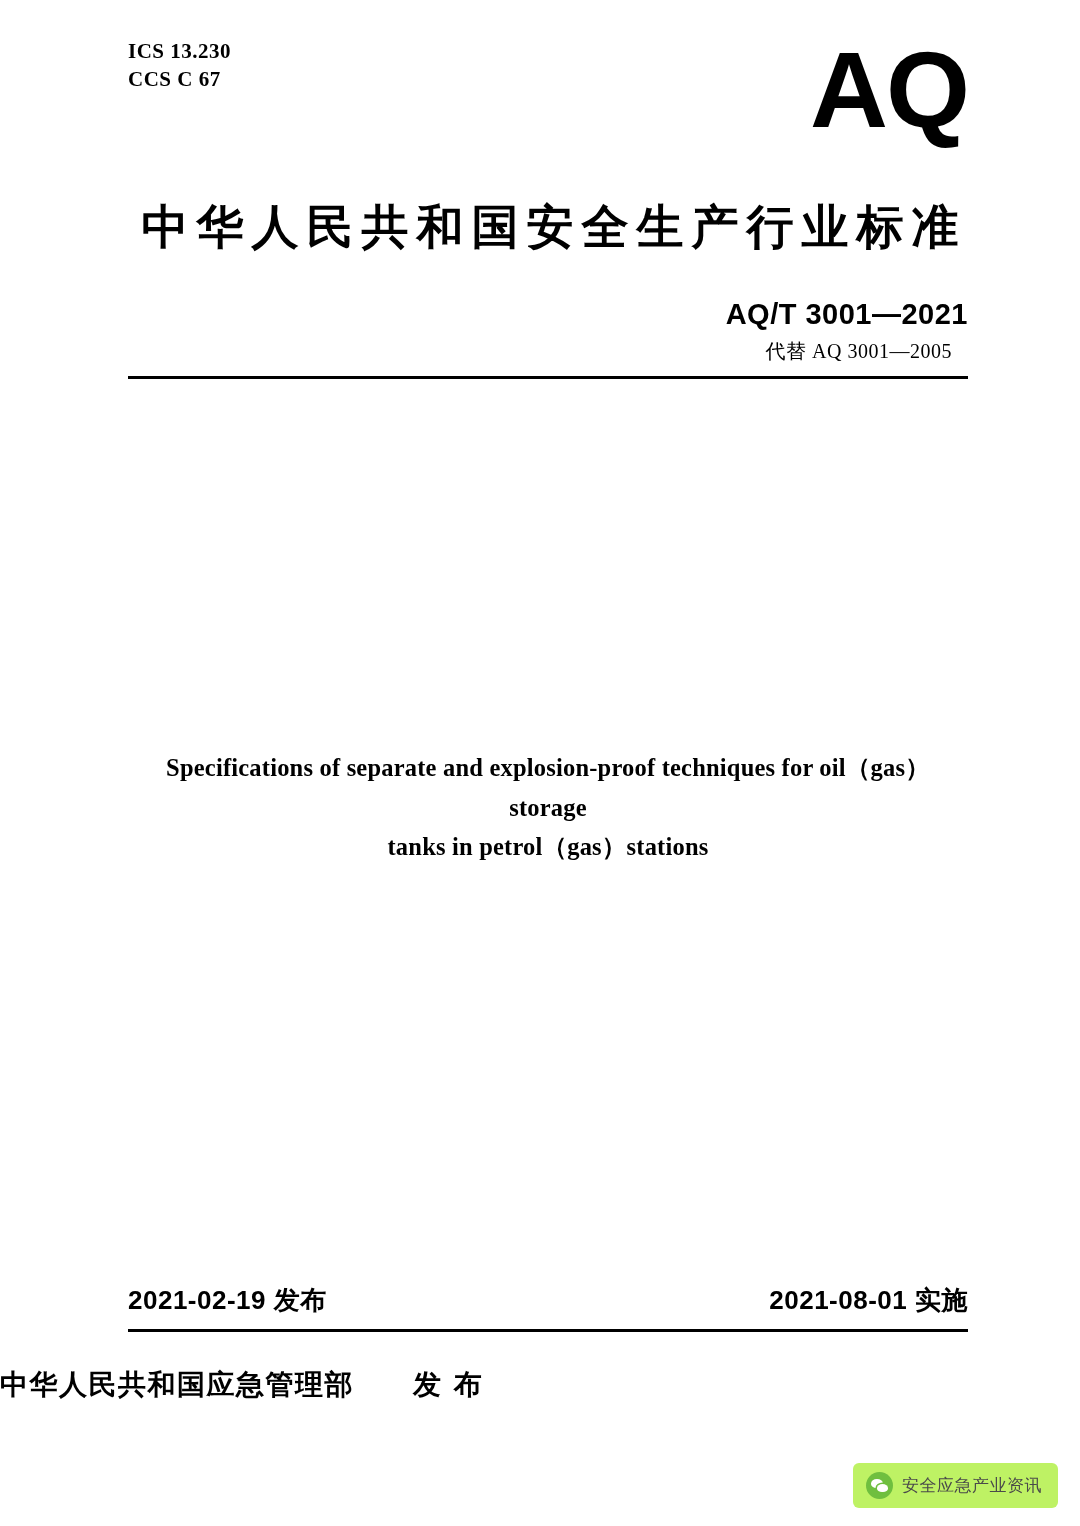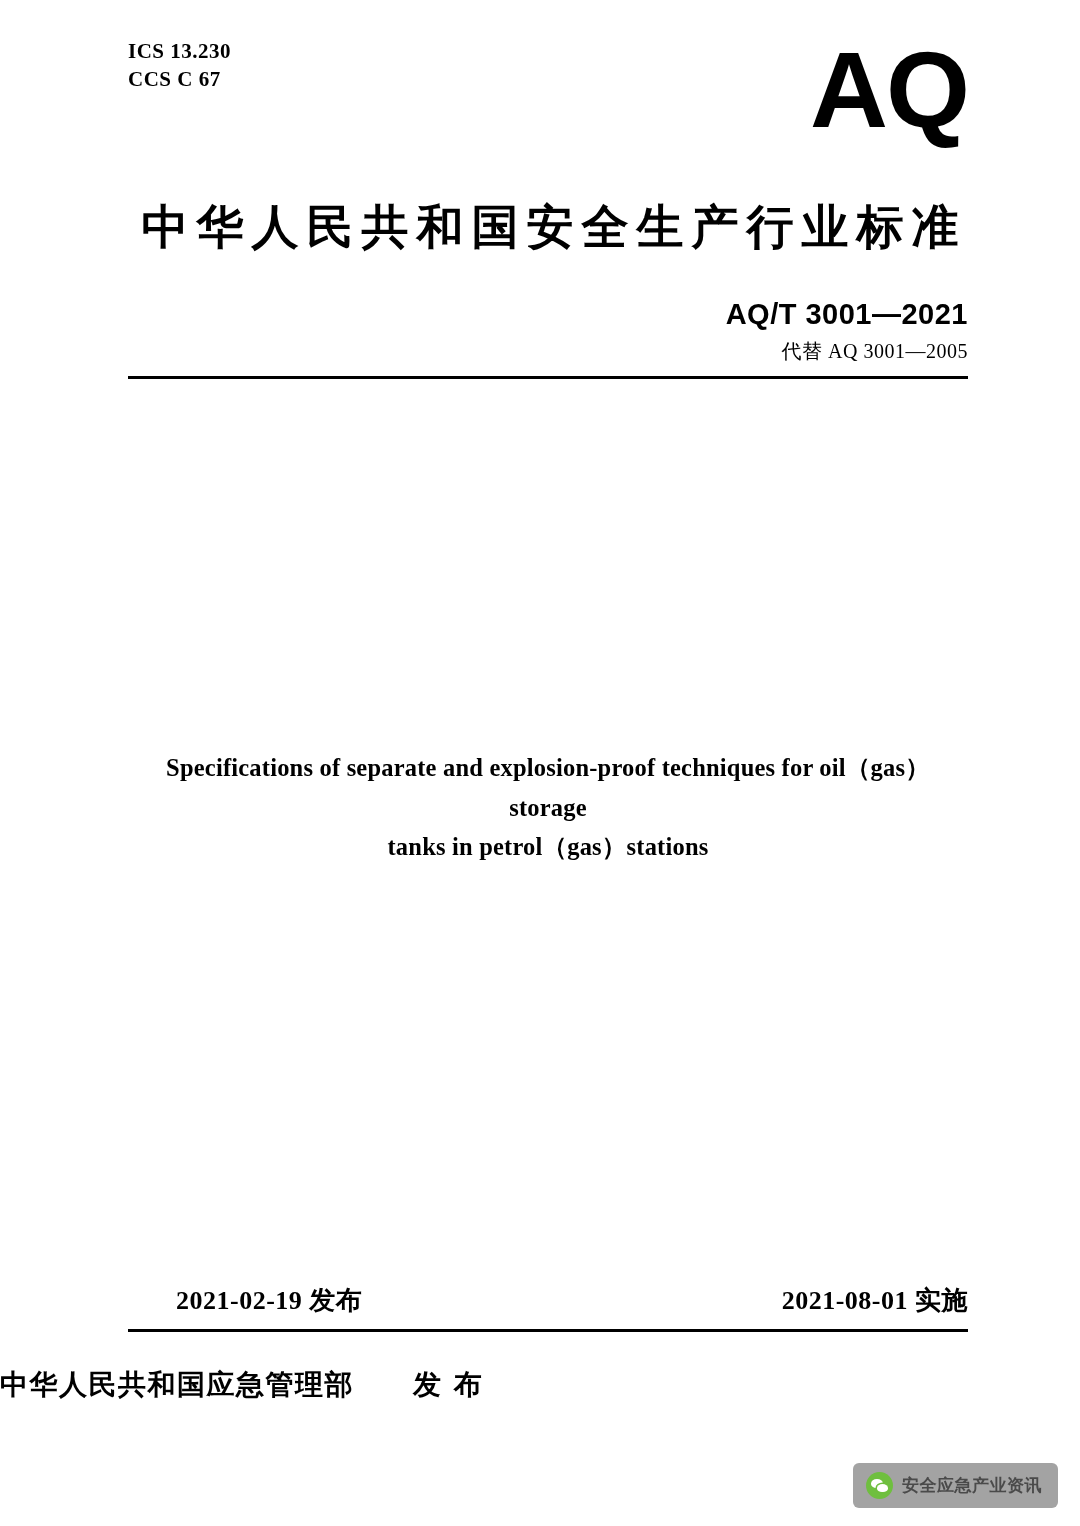--- a/index.html
+++ b/index.html
@@ -66,21 +66,21 @@
     position: absolute;
     right: 112px;
     top: 298px;
     font-family: "Liberation Sans", sans-serif;
     font-weight: bold;
     font-size: 29px;
     letter-spacing: 0.5px;
   }
   .std-replaces {
     position: absolute;
-    right: 112px;
+    right: 128px;
     top: 338px;
     font-family: "Liberation Serif", serif;
     font-size: 20px;
     letter-spacing: 0.5px;
   }
 
   .rule-top {
     position: absolute;
     left: 128px;
     right: 112px;
@@ -122,26 +122,25 @@
   .date-row {
     position: absolute;
     left: 128px;
     right: 112px;
     top: 1283px;
     height: 34px;
   }
   .date-issue, .date-effective {
     position: absolute;
     top: 0;
-    font-family: Liberation Serif, serif;
+    font-family: Liberation Sans, sans-serif;
     font-weight: bold;
     font-size: 26px;
     letter-spacing: 0.5px;
     white-space: pre;
-    margin-left: 48px;
   }
   .date-issue { left: 0; }
   .date-effective { right: 0; }
 
   .rule-bottom {
     position: absolute;
     left: 128px;
     right: 112px;
     top: 1329px;
     height: 3px;
@@ -162,24 +161,23 @@
   }
 
   
   .wechat-badge {
     position: absolute;
     right: 22px;
     bottom: 18px;
     display: flex;
     align-items: center;
     gap: 9px;
-    background: #a3a3a3;
+    background: #bef264;
     border-radius: 6px;
     padding: 9px 16px 9px 13px;
-    font-weight: bold;
   }
   .wechat-icon {
     width: 27px;
     height: 27px;
     border-radius: 50%;
     background: #6fbf3f;
     position: relative;
     flex: 0 0 auto;
   }
   .wechat-icon::before {

